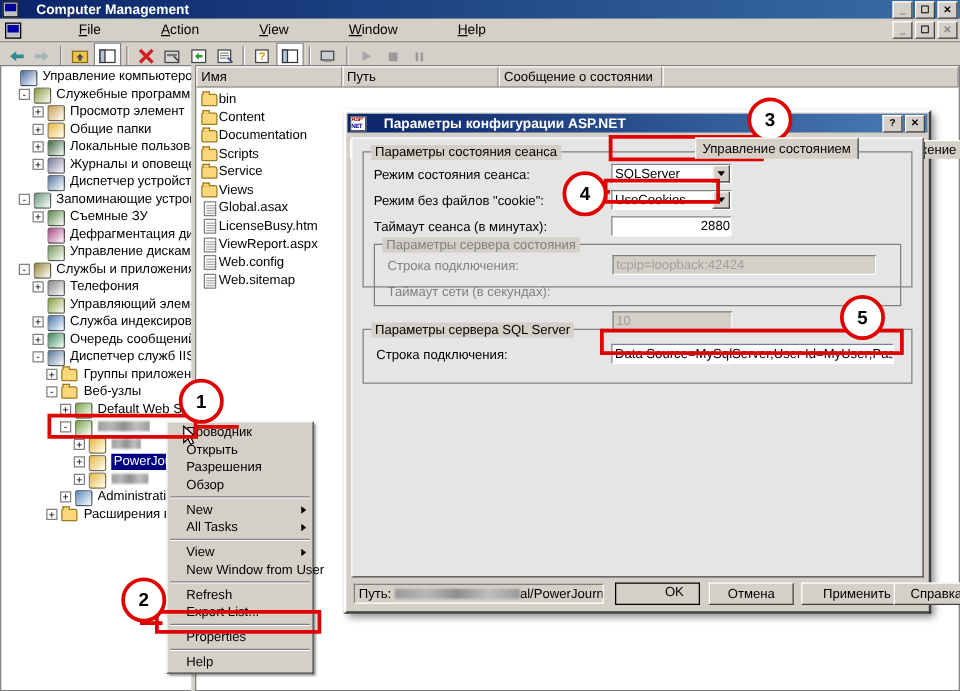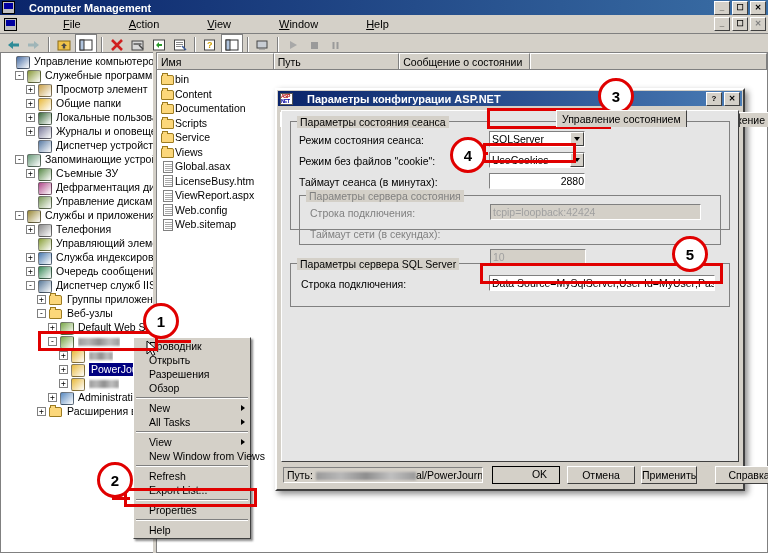--- a/index.html
+++ b/index.html
@@ -589,21 +589,21 @@
   <div id="ctx">
       <div class="ci"><span>Проводник</span></div>
       <div class="ci"><span>Открыть</span></div>
       <div class="ci"><span>Разрешения</span></div>
       <div class="ci"><span>Обзор</span></div>
       <div class="csep"></div>
       <div class="ci"><span>New</span><span class="arr"></span></div>
       <div class="ci"><span>All Tasks</span><span class="arr"></span></div>
       <div class="csep"></div>
       <div class="ci"><span>View</span><span class="arr"></span></div>
-      <div class="ci"><span>New Window from Views</span></div>
+      <div class="ci"><span>New Window from User</span></div>
       <div class="csep"></div>
       <div class="ci"><span>Refresh</span></div>
       <div class="ci"><span>Export List...</span></div>
       <div class="csep"></div>
       <div class="ci"><span>Properties</span></div>
       <div class="csep"></div>
       <div class="ci"><span>Help</span></div>
     </div>
 
   <svg class="cursor" style="left:146px;top:340px;">
@@ -680,21 +680,21 @@
         <div class="fl" style="left:10px;top:14px;">Строка подключения:</div>
         <div class="fld" style="left:198px;top:11px;width:226px;">Data Source=MySqlServer,User Id=MyUser;Password=MyPass</div>
       </div>
     </div>
 
     <div class="pathbox">
       <span>Путь: </span><span class="blurmask" style="width:100px;"></span><span>al/PowerJournal</span>
     </div>
     <div class="btn def" style="left:215px;bottom:5px;width:68px;">OK</div>
     <div class="btn" style="left:290px;bottom:5px;width:68px;">Отмена</div>
-    <div class="btn" style="left:364px;bottom:5px;width:56px;">Применить</div>
+    <div class="btn" style="left:364px;bottom:5px;width:89px;">Применить</div>
     <div class="btn" style="left:438px;bottom:5px;width:68px;">Справка</div>
   </div>
 
   <div class="anno-rect" style="left:38px;top:331px;width:120px;height:20px;"></div>
   <div class="anno-line" style="left:155px;top:340px;width:36px;"></div>
 
   <div class="anno-rect" style="left:124px;top:488px;width:133px;height:19px;"></div>
   <div class="anno-line" style="left:112px;top:497px;width:18px;"></div>
 
   <div class="anno-rect" style="left:487px;top:108px;width:124px;height:21px;"></div>

